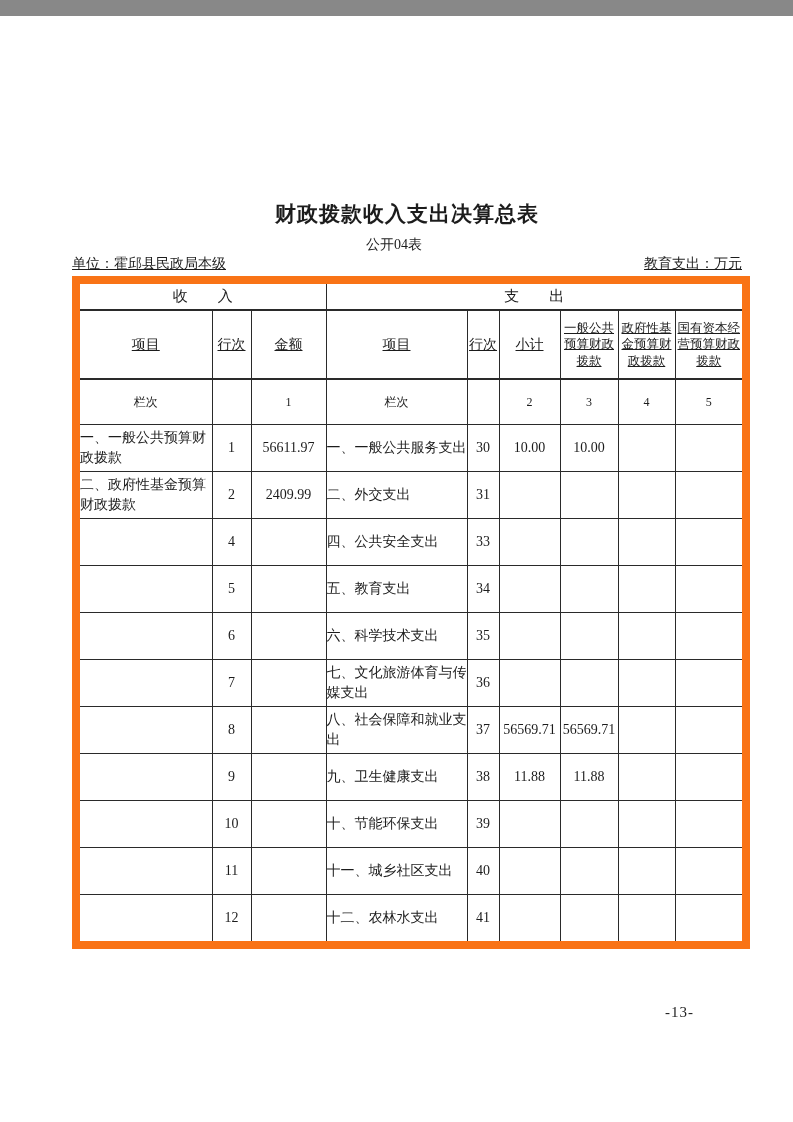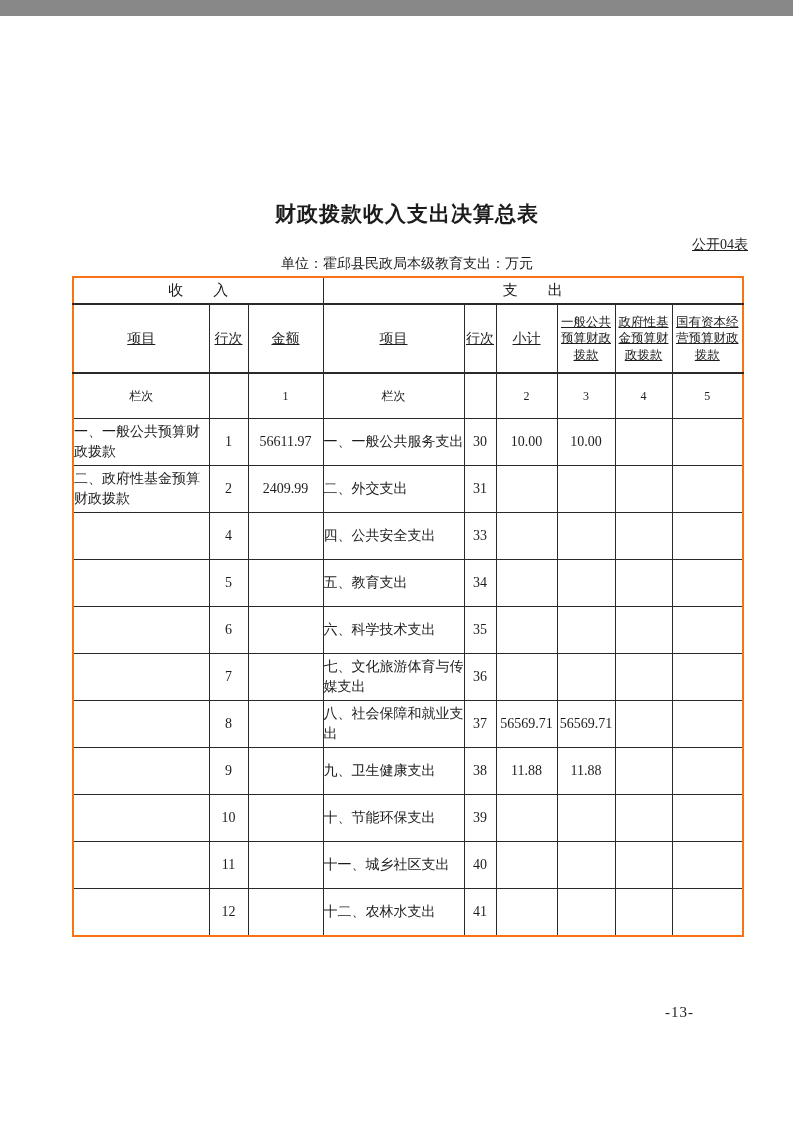--- a/index.html
+++ b/index.html
@@ -17,39 +17,39 @@
     position: absolute;
     top: 184px; left: 72px; width: 670px;
     text-align: center;
     font-family: "Liberation Sans", "DejaVu Sans", sans-serif;
     font-size: 21px;
     font-weight: bold;
     letter-spacing: 1px;
   }
   .form-code {
     position: absolute;
-    top: 220px; left: 80px; width: 668px;
-    text-align: right;
-    font-size: 14px;
-    text-decoration: underline;
+    top: 220px; left: 60px; width: 668px;
+    text-align: center;
+    font-size: 14px;
   }
   .meta-row {
     position: absolute;
     top: 239px; left: 72px; width: 670px;
     display: flex;
-    justify-content: center;
-    font-size: 14px;
+    justify-content: space-between;
+    font-size: 14px;
+    text-decoration: underline;
   }
   table.fiscal {
     position: absolute;
     top: 260px; left: 72px;
     width: 670px;
     border-collapse: collapse;
     table-layout: fixed;
-    border: 2px solid #f97316;
+    border: 8px solid #f97316;
   }
   table.fiscal th, table.fiscal td {
     border: 1px solid #2a2a2a;
     font-weight: normal;
     padding: 0;
     overflow: hidden;
     vertical-align: middle;
     background: #fff;
   }
   tr.section-row th {

